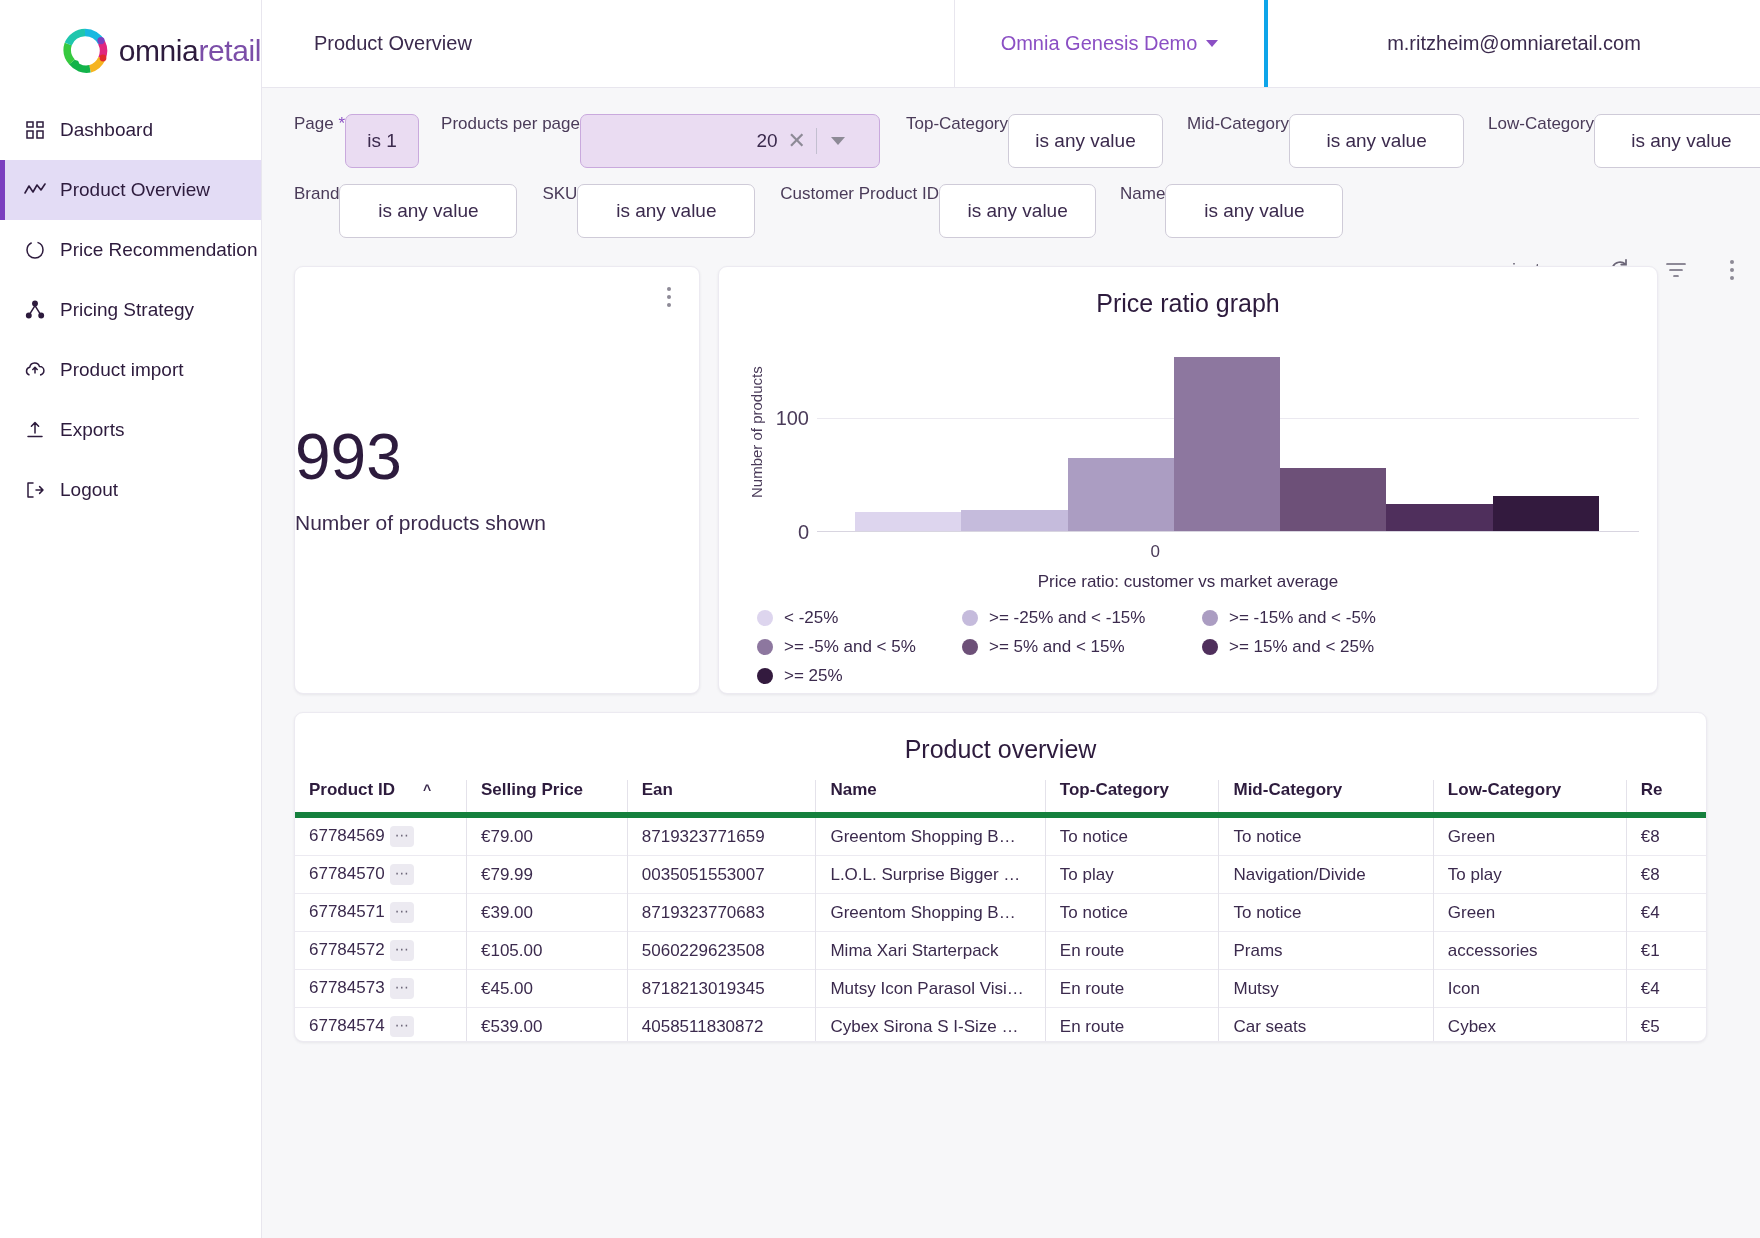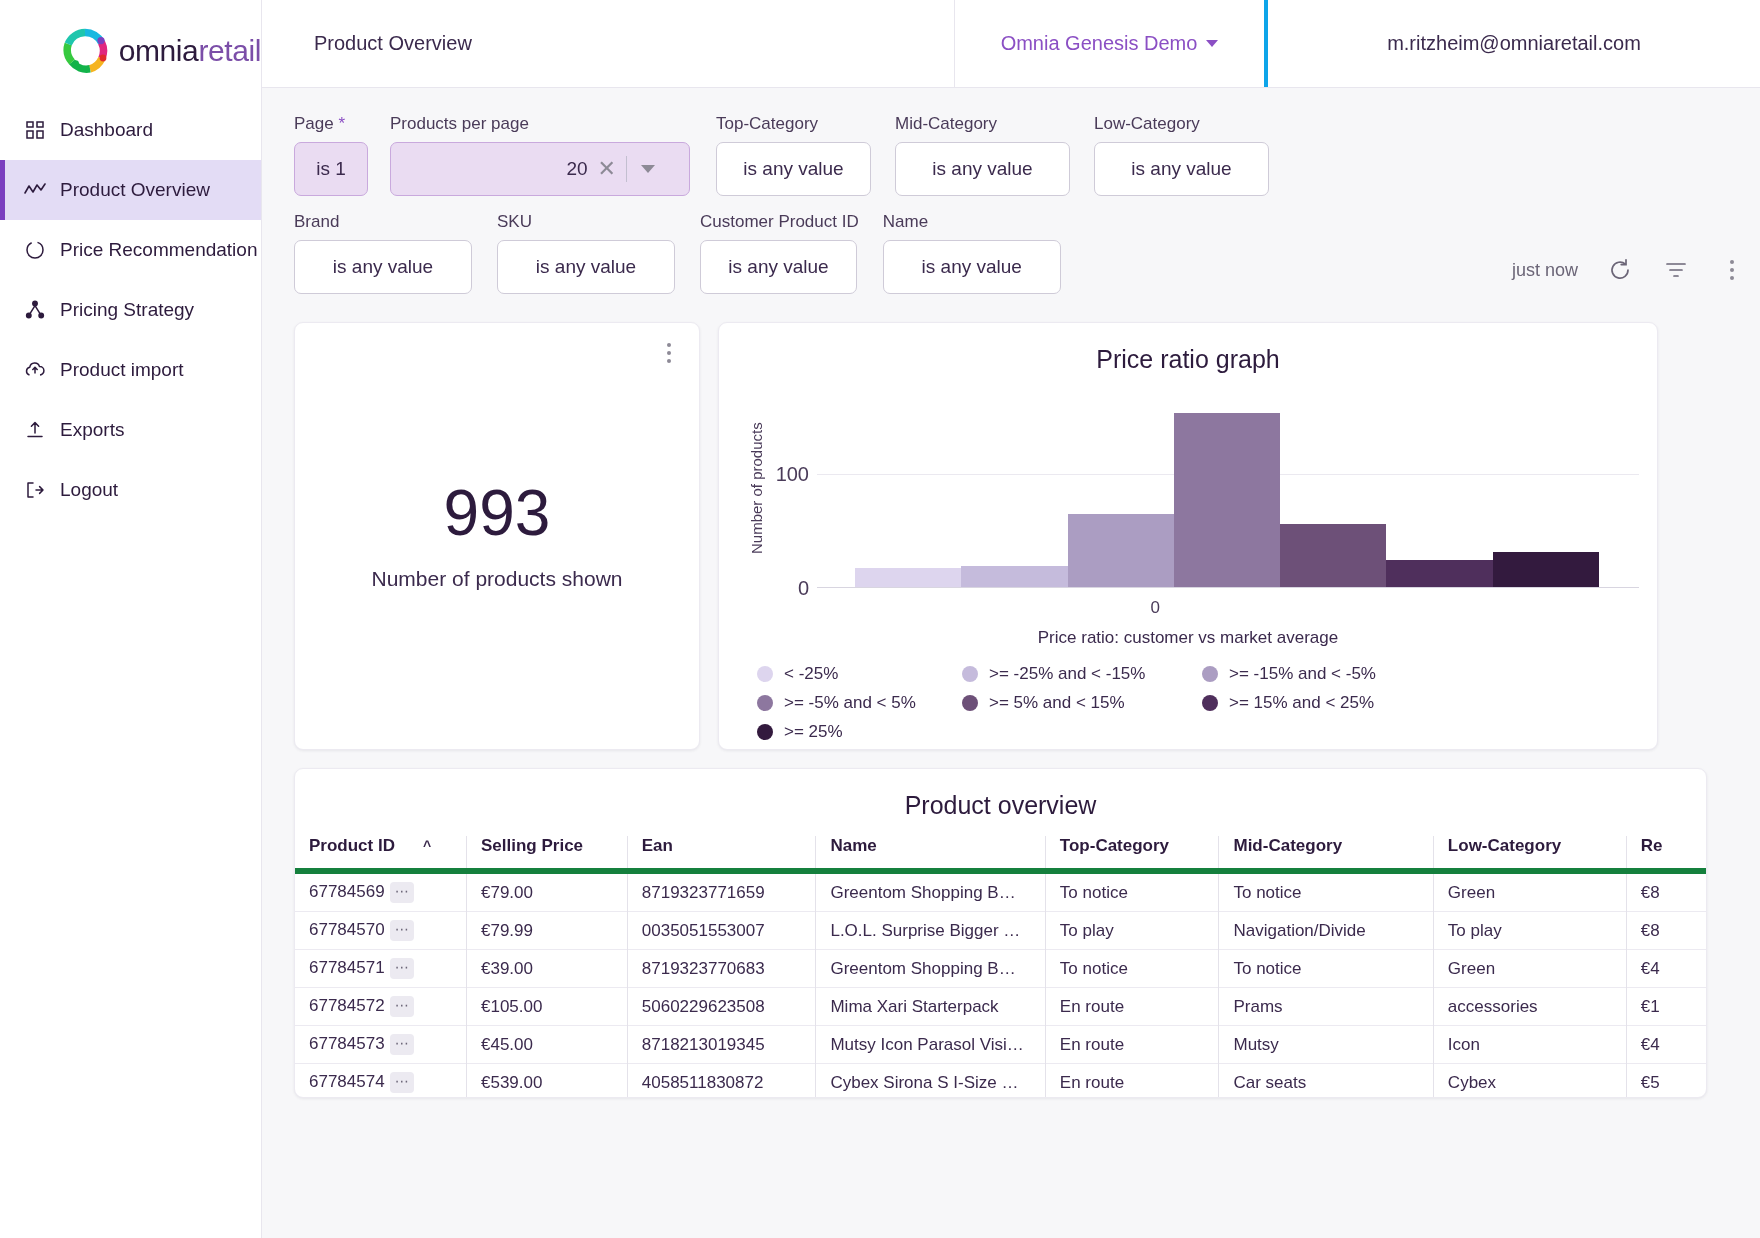--- a/index.html
+++ b/index.html
@@ -43,21 +43,21 @@
   .topbar { height: 88px; background: #ffffff; border-bottom: 1px solid #e8e6ee; display: flex; align-items: stretch; }
   .topbar-title { flex: 0 0 693px; display: flex; align-items: center; padding-left: 52px; font-size: 20px; color: #3b2a4d; border-right: 1px solid #e8e6ee; }
   .topbar-tenant { flex: 0 0 313px; display: flex; align-items: center; justify-content: center; gap: 9px; border-right: 4px solid #0ea5e9; color: #8b4fc4; font-size: 20px; cursor: pointer; }
   .caret { width: 0; height: 0; border-left: 6px solid transparent; border-right: 6px solid transparent; border-top: 7px solid #8b4fc4; }
   .topbar-user { flex: 1; display: flex; align-items: center; justify-content: center; font-size: 20px; color: #3b2a4d; padding: 0 14px; white-space: nowrap; }
 
   
   .filterbar { padding: 26px 0 16px 32px; position: relative; }
   .filter-row { display: flex; align-items: flex-end; }
   .filter-row.row2 { margin-top: 16px; }
-  .fld { display: flex; flex-direction: column; }
+  .fld { display: flex; }
   .fld-label { font-size: 17px; color: #4a3b59; margin-bottom: 8px; white-space: nowrap; }
   .fld-label .req { color: #8b4fc4; }
   .pill {
     height: 54px; border: 1px solid #cfcbd8; border-radius: 7px; background: #fff;
     display: flex; align-items: center; padding: 0 14px; font-size: 19px; color: #3b2a4d; white-space: nowrap; cursor: pointer;
   }
   .pill.sel { background: #eadcf2; border-color: #c9a9dd; }
   .pill.center { justify-content: center; }
   .pill.wide { width: 300px; justify-content: flex-end; padding-right: 22px; }
   .pill-x { color: #8d8a96; font-size: 22px; line-height: 1; padding: 0 10px; }
@@ -66,21 +66,21 @@
 
   .tools { position: absolute; right: 14px; top: 168px; display: flex; align-items: center; gap: 28px; }
   .tools .just-now { font-size: 18px; color: #6b6577; }
   .tool-btn { width: 28px; height: 28px; display: flex; align-items: center; justify-content: center; cursor: pointer; }
   .kebab { display: flex; flex-direction: column; gap: 4px; align-items: center; }
   .kebab i { width: 4px; height: 4px; border-radius: 50%; background: #8d8a96; display: block; }
 
   
   .cards { display: flex; gap: 18px; padding: 12px 0 0 32px; }
   .card { background: #fff; border: 1px solid #eceaf1; border-radius: 9px; box-shadow: 0 1px 3px rgba(20,10,40,0.07); position: relative; }
-  .kpi-card { width: 406px; height: 428px; display: flex; flex-direction: column; align-items: center; justify-content: center; }
+  .kpi-card { width: 406px; height: 428px; display: flex; flex-direction: column; justify-content: center; }
   .kpi-kebab { position: absolute; top: 20px; right: 28px; }
   .kpi-value { font-size: 64px; font-weight: 400; color: #2d1b3d; line-height: 1; }
   .kpi-label { font-size: 21px; color: #3b2a4d; margin-top: 22px; }
 
   .chart-card { width: 940px; height: 428px; overflow: hidden; }
   .chart-title { text-align: center; font-size: 25px; color: #2d1b3d; padding-top: 22px; }
 
   .plot { position: relative; margin: 14px 0 0 0; height: 230px; }
   .ylabel {
     position: absolute; left: 26px; top: 0px; height: 200px; width: 22px;

